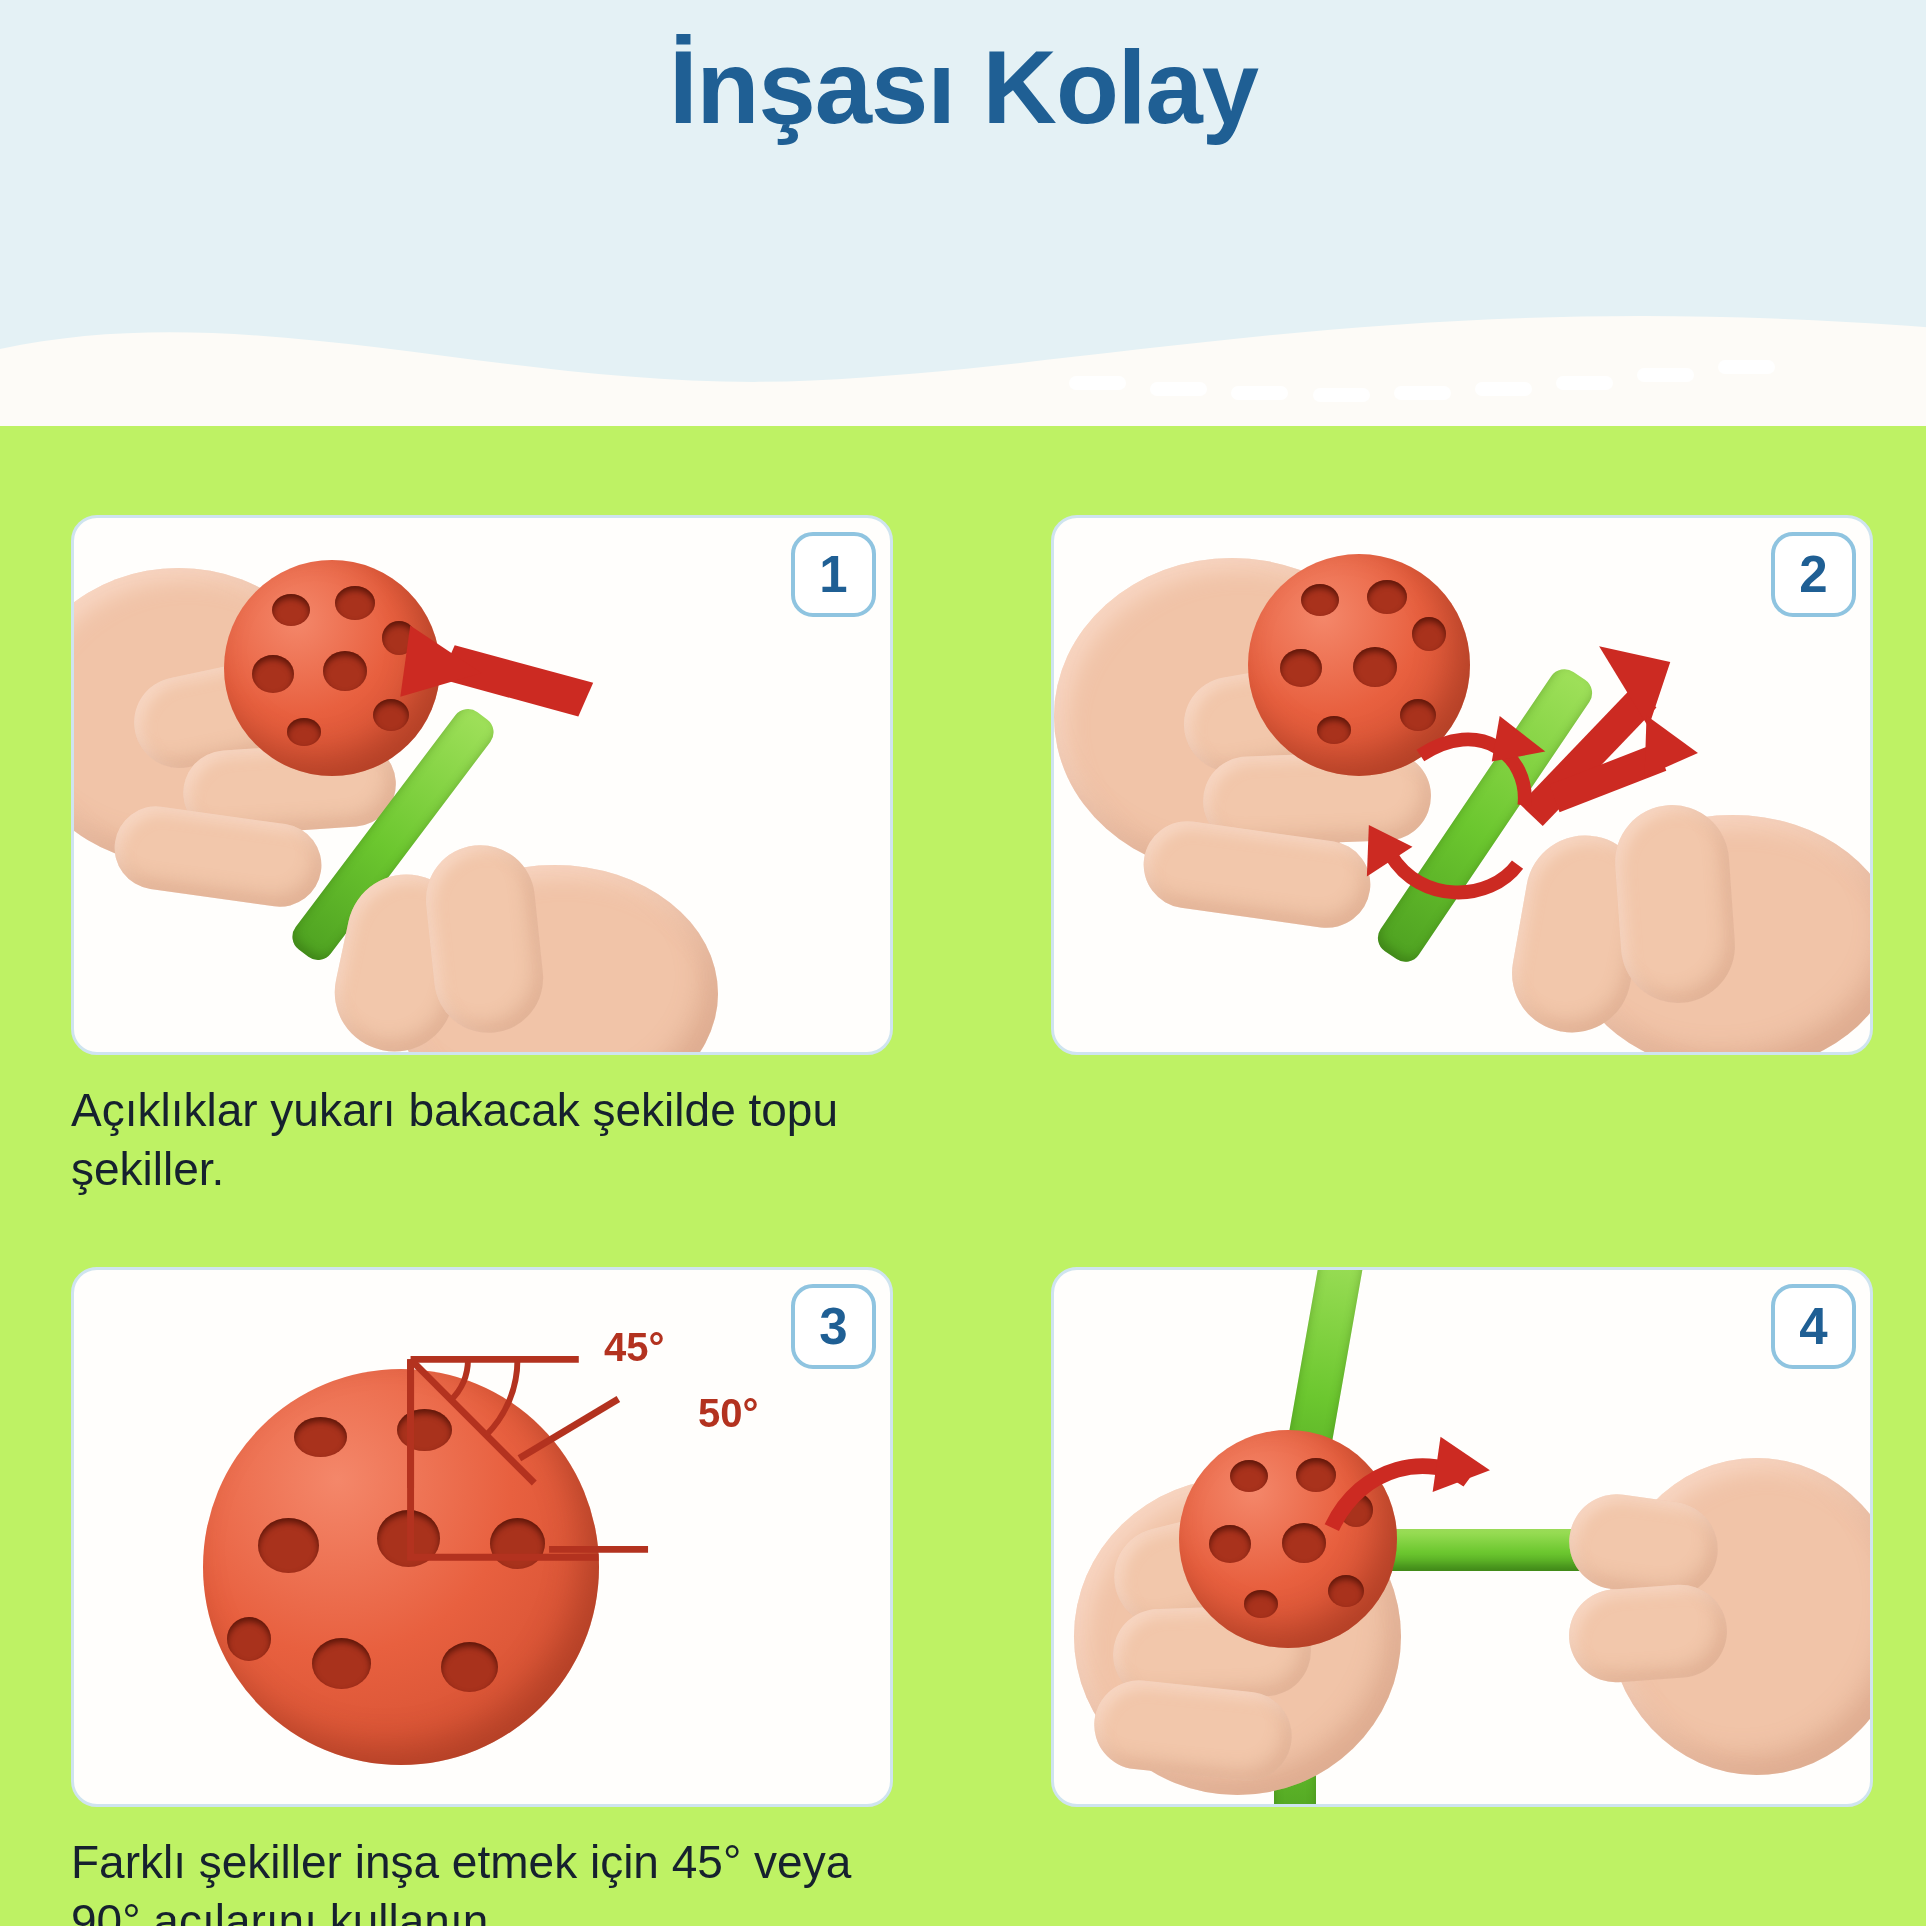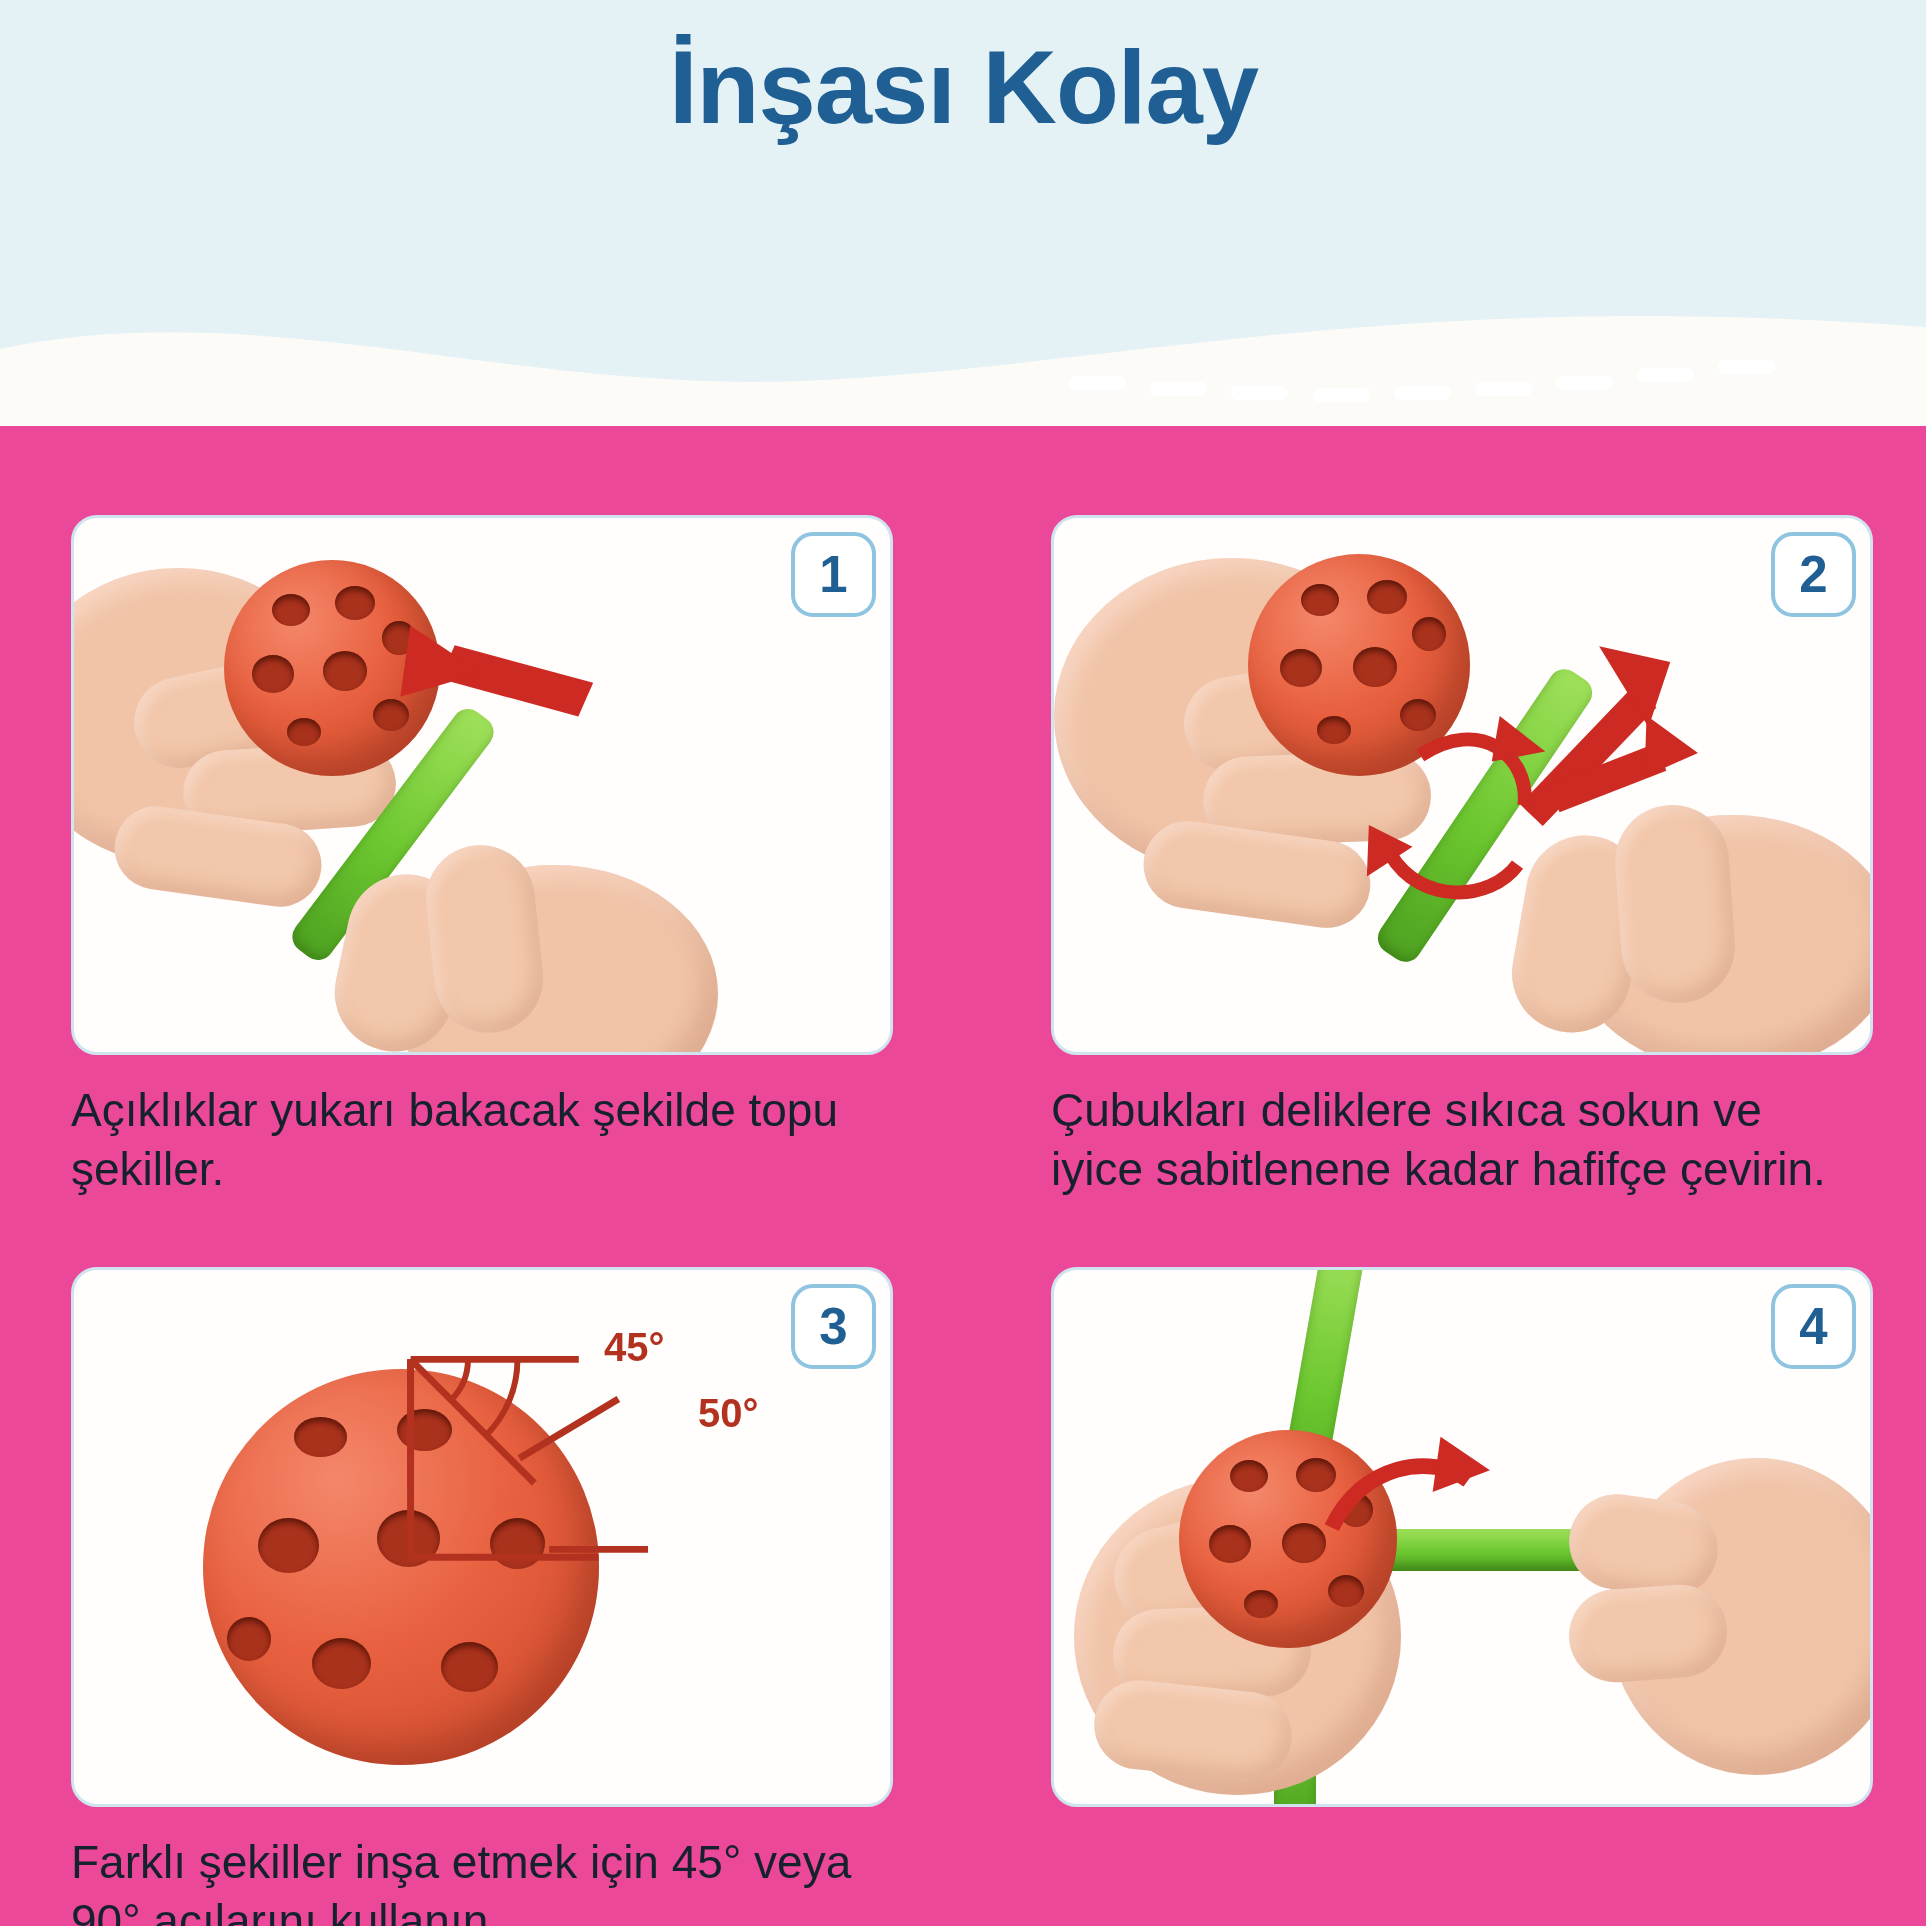--- a/index.html
+++ b/index.html
@@ -8,21 +8,21 @@
     height: 1927px;
     background: #fdfbf7;
     font-family: "Liberation Sans", sans-serif;
     overflow: hidden;
   }
 
   .page {
     position: relative;
     width: 1927px;
     height: 1927px;
-    background: #ec4899;
+    background: #bef264;
   }
 
   
   .header {
     position: absolute;
     top: 0; left: 0;
     width: 1927px;
     height: 426px;
     background: #e4f1f5;
     overflow: hidden;
@@ -274,21 +274,20 @@
               <path d="M40,160 C70,210 140,208 168,170"></path>
             </g>
             <g fill="#cc2a22">
               <path d="M150,20 L196,56 L142,66 Z"></path>
               <path d="M18,130 L62,152 L16,182 Z"></path>
             </g>
           </svg>
         </div>
         <div class="badge">2</div>
       </div>
-      <div class="caption">Çubukları deliklere sıkıca sokun ve iyice sabitlenene kadar hafifçe çevirin.</div>
     </div>
 
     <div class="step step-3">
       <div class="photo">
         <div class="scene">
           <div class="ball" style="left:129px; top:99px; width:396px; height:396px;">
             <span class="hole" style="left:91px;  top:48px;  width:53px; height:40px;"></span>
             <span class="hole" style="left:194px; top:40px;  width:55px; height:42px;"></span>
             <span class="hole" style="left:55px;  top:149px; width:61px; height:55px;"></span>
             <span class="hole" style="left:174px; top:141px; width:63px; height:57px;"></span>

